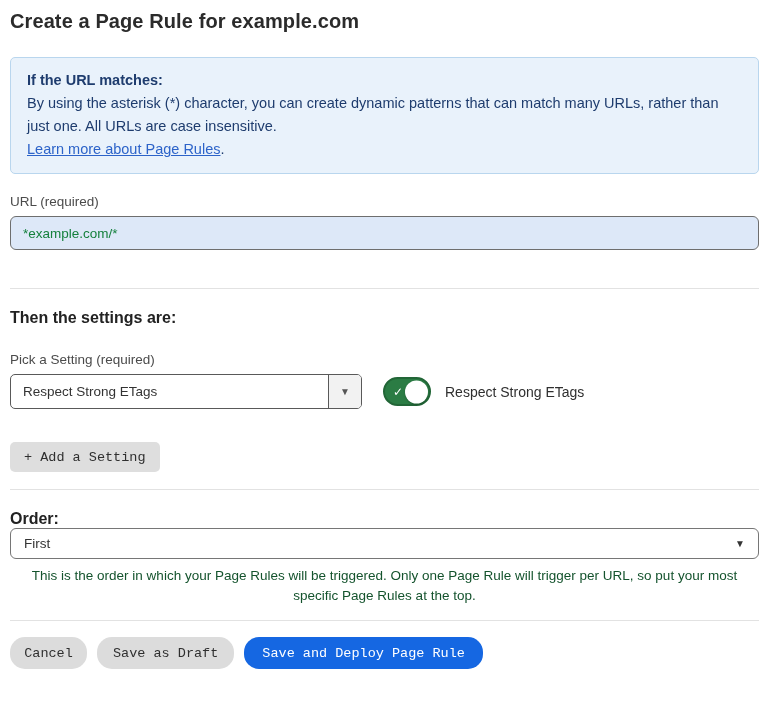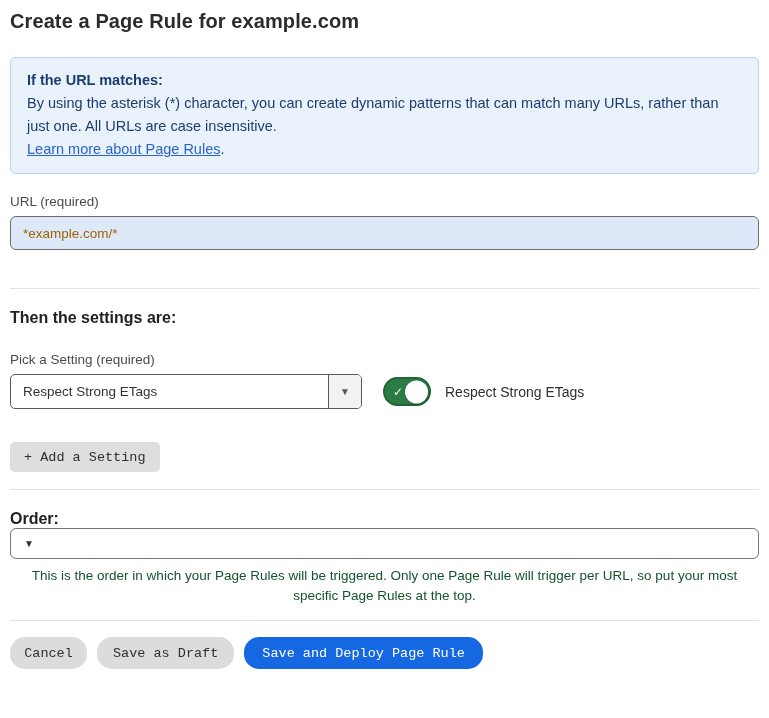--- a/index.html
+++ b/index.html
@@ -49,21 +49,21 @@
 
   
   .url-input {
     width: 100%;
     height: 34px;
     background: #dde8f8;
     border: 1px solid #6e6e6e;
     border-radius: 6px;
     padding: 0 12px;
     font-size: 13.5px;
-    color: #a16207;
+    color: #15803d;
     font-family: "Liberation Sans", "DejaVu Sans", sans-serif;
     outline: none;
   }
 
   .divider {
     border: none;
     border-top: 1px solid #e2e2e2;
     height: 0;
   }
   .divider-1 { margin-top: 38px; }
@@ -262,20 +262,21 @@
   </div>
 
   <button class="btn add-setting-btn">+ Add a Setting</button>
 
   <hr class="divider divider-2">
 
   <div class="section-heading">Order:</div>
 
 
   <div class="order-select">
+    <span class="select-value">First</span>
     <span class="chevron">▼</span>
   </div>
 
   <div class="help-text">This is the order in which your Page Rules will be triggered. Only one Page Rule will trigger per URL, so put your most specific Page Rules at the top.</div>
 
   <hr class="divider divider-3">
 
   <div class="footer">
     <button class="btn btn-gray cancel-btn">Cancel</button>
     <button class="btn btn-gray save-draft-btn">Save as Draft</button>

